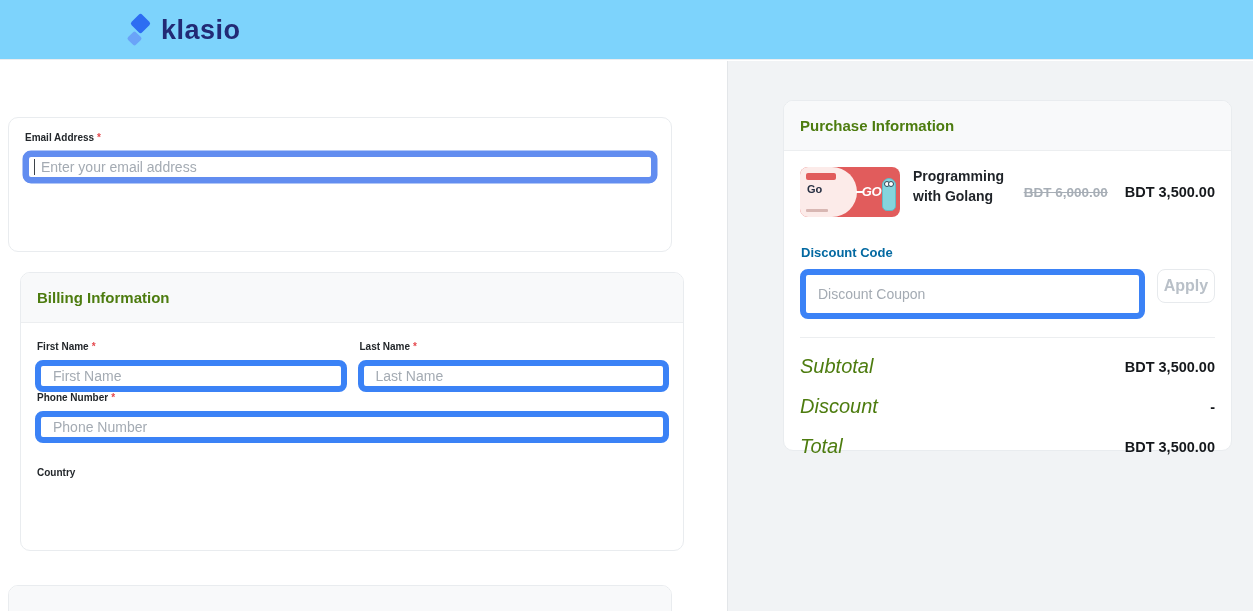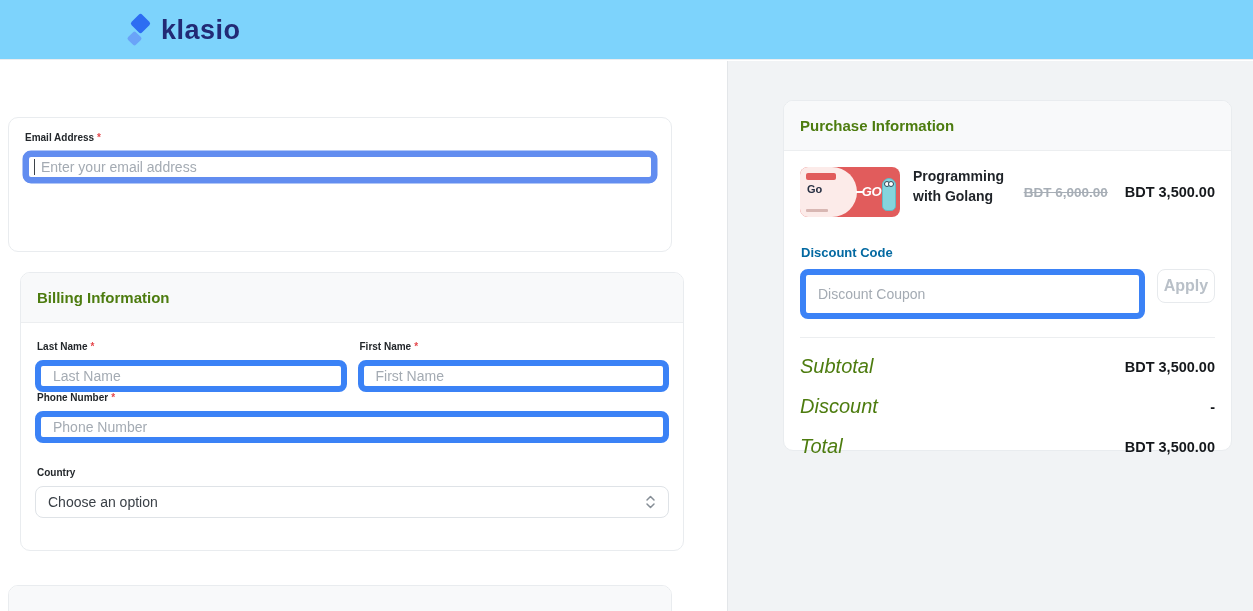--- a/index.html
+++ b/index.html
@@ -151,48 +151,41 @@
 </div>
 
 <div class="card billing-card">
   <div class="card-head">
     <span class="card-title">Billing Information</span>
   </div>
   <div class="card-body">
     <div class="two-col">
       <div>
         <label class="field-label">
+          <span>First Name</span><span class="req">*</span>
+        </label>
+        <input type="text" placeholder="First Name" style="">
+      </div>
+      <div>
+        <label class="field-label">
           <span>Last Name</span><span class="req">*</span>
         </label>
         <input type="text" placeholder="Last Name" style="">
-      </div>
-      <div>
-        <label class="field-label">
-          <span>First Name</span><span class="req">*</span>
-        </label>
-        <input type="text" placeholder="First Name" style="">
       </div>
     </div>
 
     <div class="mt14">
       <label class="field-label">
         <span>Phone Number</span><span class="req">*</span>
       </label>
       <input type="text" placeholder="Phone Number" style="">
     </div>
 
     <div class="mt24">
       <label class="field-label">Country</label>
-      <div class="select">
-        <span>Choose an option</span>
-        <svg width="11" height="14" viewBox="0 0 11 14" fill="none" stroke="#868e96" stroke-width="1.5" stroke-linecap="round" stroke-linejoin="round">
-          <polyline points="2,5 5.5,1.5 9,5"></polyline>
-          <polyline points="2,9 5.5,12.5 9,9"></polyline>
-        </svg>
-      </div>
     </div>
   </div>
 </div>
 
 <div class="card partial-card">
   <div class="card-head"></div>
 </div>
 
 <div class="card purchase-card">
   <div class="card-head">

